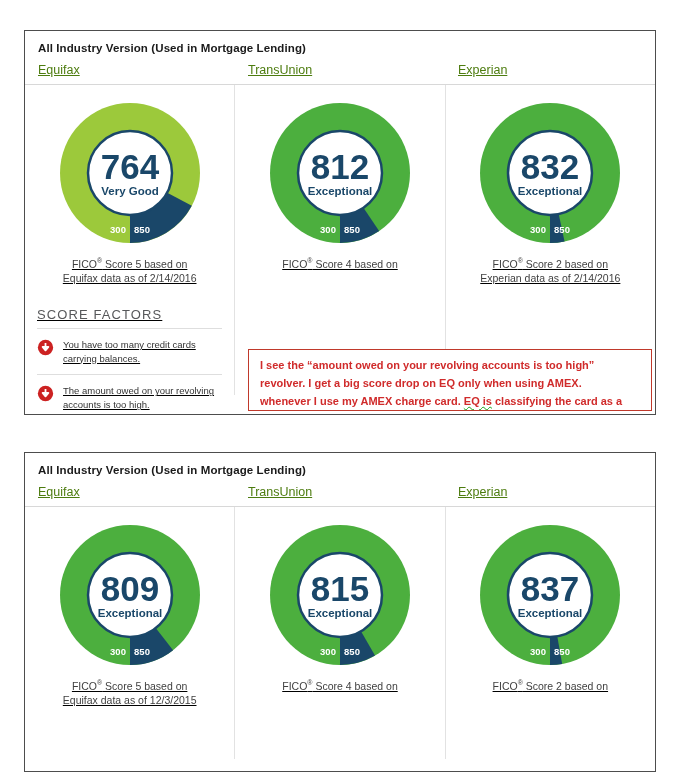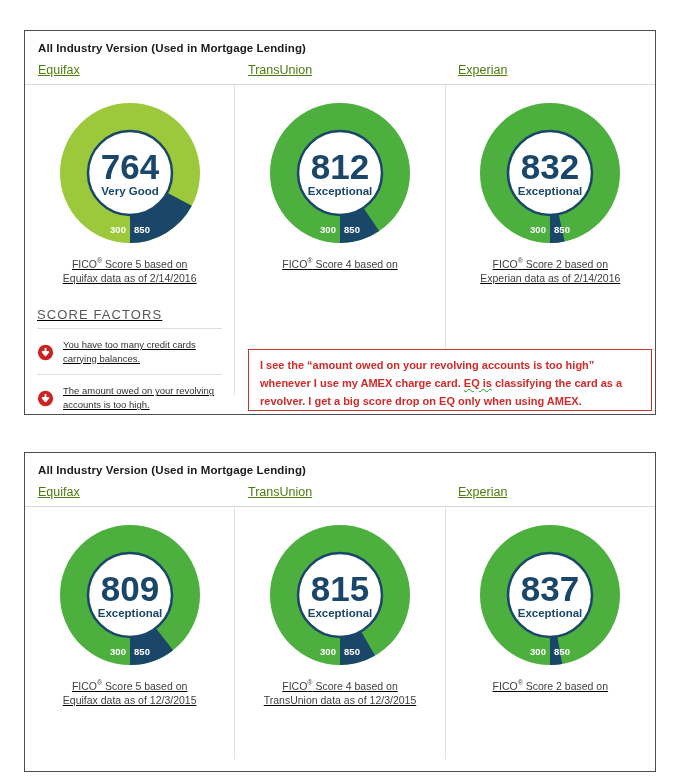--- a/index.html
+++ b/index.html
@@ -115,21 +115,21 @@
   }
   .sf-title {
     font-size: 13px;
     letter-spacing: 1.1px;
     color: #57585a;
     padding-bottom: 6px;
     border-bottom: 1px solid #dedede;
   }
   .sf-item {
     display: flex;
-    align-items: center;
+    align-items: flex-start;
     padding: 9px 0 9px 0;
     border-bottom: 1px solid #dedede;
   }
   .sf-item:last-child { border-bottom: none; }
   .sf-icon {
     flex: 0 0 auto;
     width: 17px;
     height: 17px;
     margin-right: 9px;
     margin-top: 1px;
@@ -253,22 +253,22 @@
           <div>FICO<sup>®</sup> Score 2 based on</div>
           <div>Experian data as of 2/14/2016</div>
         </div>
       </div>
 
     </div>
   </div>
 
   <div class="annotation">
     <p>I see the “amount owed on your revolving accounts is too high”</p>
+    <p>revolver. I get a big score drop on EQ only when using AMEX.</p>
     <p><span>whenever I use my AMEX charge card. </span><span class="spellcheck">EQ  is</span><span> classifying  the card as a</span></p>
-    <p>revolver. I get a big score drop on EQ only when using AMEX.</p>
   </div>
 
   <div class="panel panel-bottom">
     <div class="panel-title">All Industry Version (Used in Mortgage Lending)</div>
 
     <div class="bureau-row">
       <div class="bureau-name">Equifax</div>
       <div class="bureau-name">TransUnion</div>
       <div class="bureau-name">Experian</div>
     </div>
@@ -300,21 +300,20 @@
             <path d="M 74 74 L 74.00 144.00 A 70 70 0 0 0 109.00 134.62 Z" fill="#1A4769"></path>
             <circle cx="74" cy="74" r="42" fill="#ffffff" stroke="#1A4769" stroke-width="2.5"></circle>
             <text class="score-num" x="74" y="80" text-anchor="middle">815</text>
             <text class="score-label" x="74" y="96" text-anchor="middle">Exceptional</text>
             <text class="range-num" x="62" y="134" text-anchor="middle">300</text>
             <text class="range-num" x="86" y="134" text-anchor="middle">850</text>
           </svg>
         </div>
         <div class="gauge-caption">
           <div>FICO<sup>®</sup> Score 4 based on</div>
-          <div>TransUnion data as of 12/3/2015</div>
         </div>
       </div>
 
       <div class="col">
         <div class="gauge-wrap">
           <svg class="gauge-svg" width="148" height="148" viewBox="0 0 148 148">
             <circle cx="74" cy="74" r="70" fill="#4CAF3E"></circle>
             <path d="M 74 74 L 74.00 144.00 A 70 70 0 0 0 86.16 142.94 Z" fill="#1A4769"></path>
             <circle cx="74" cy="74" r="42" fill="#ffffff" stroke="#1A4769" stroke-width="2.5"></circle>
             <text class="score-num" x="74" y="80" text-anchor="middle">837</text>

